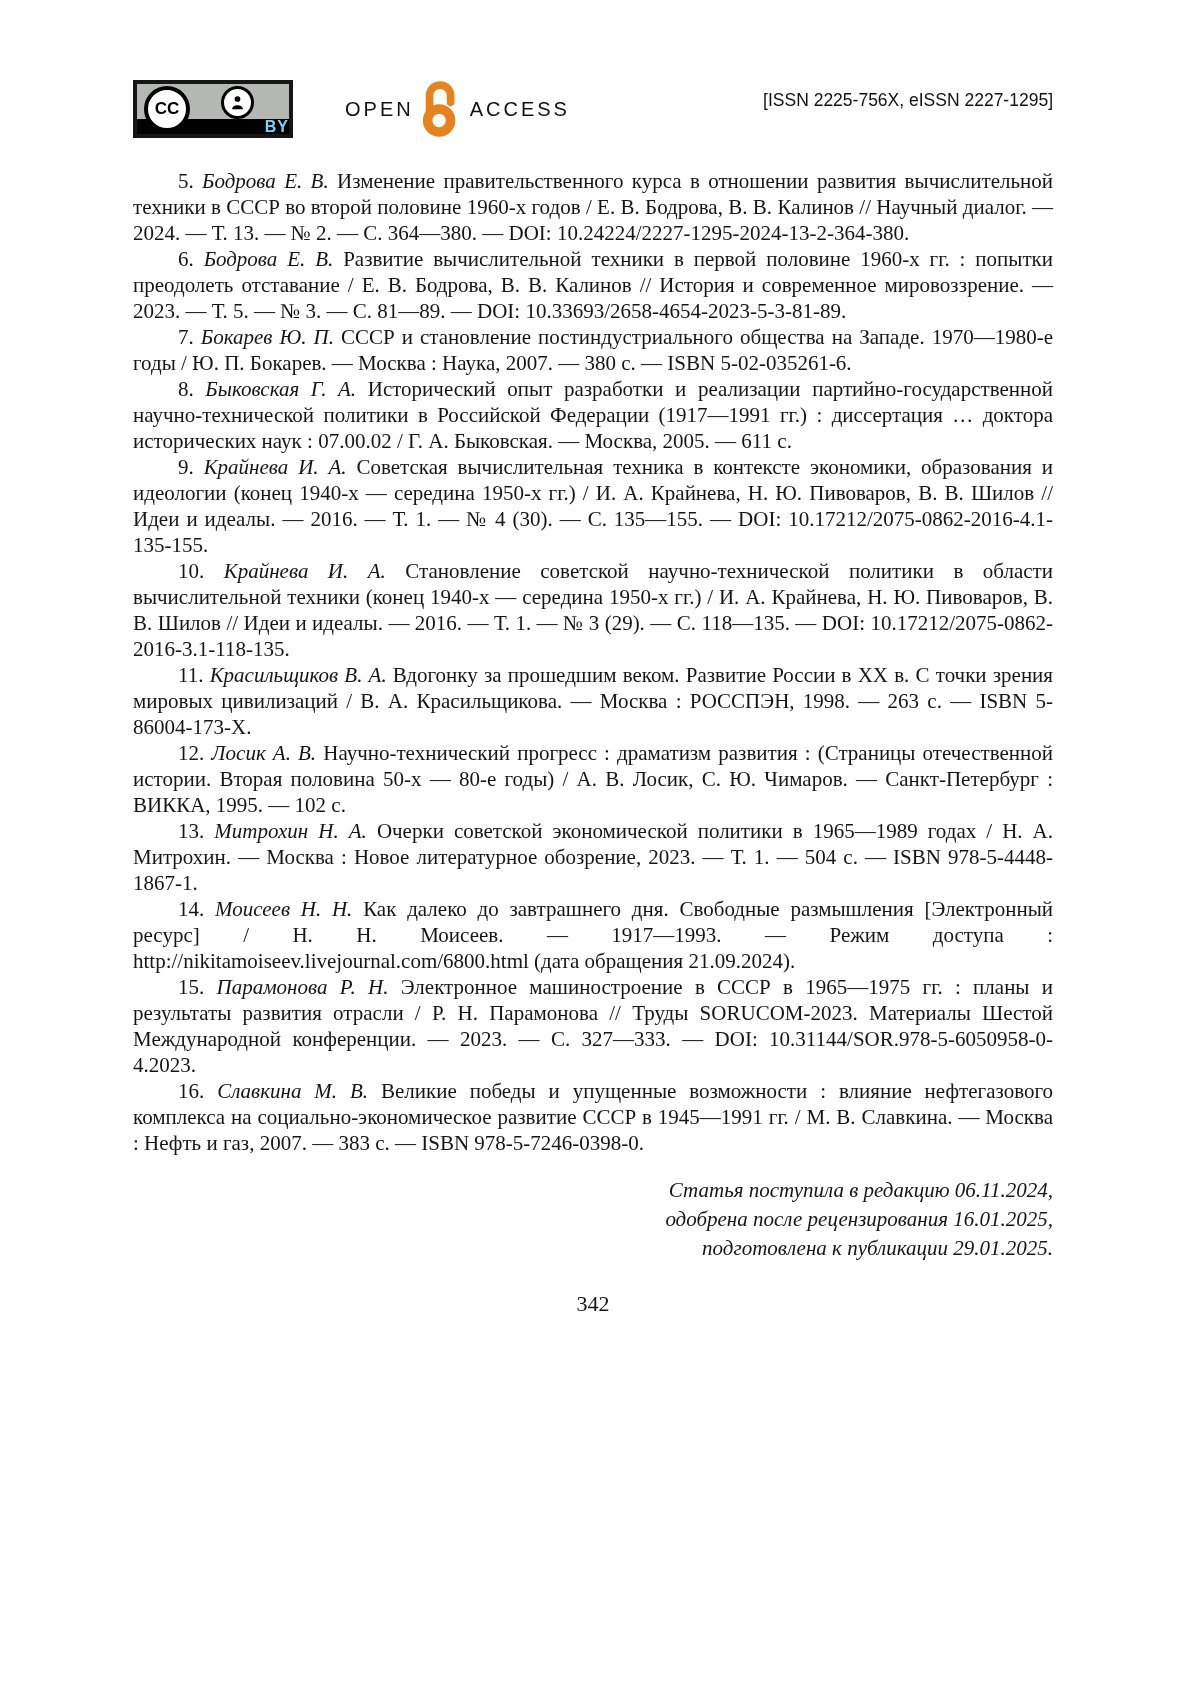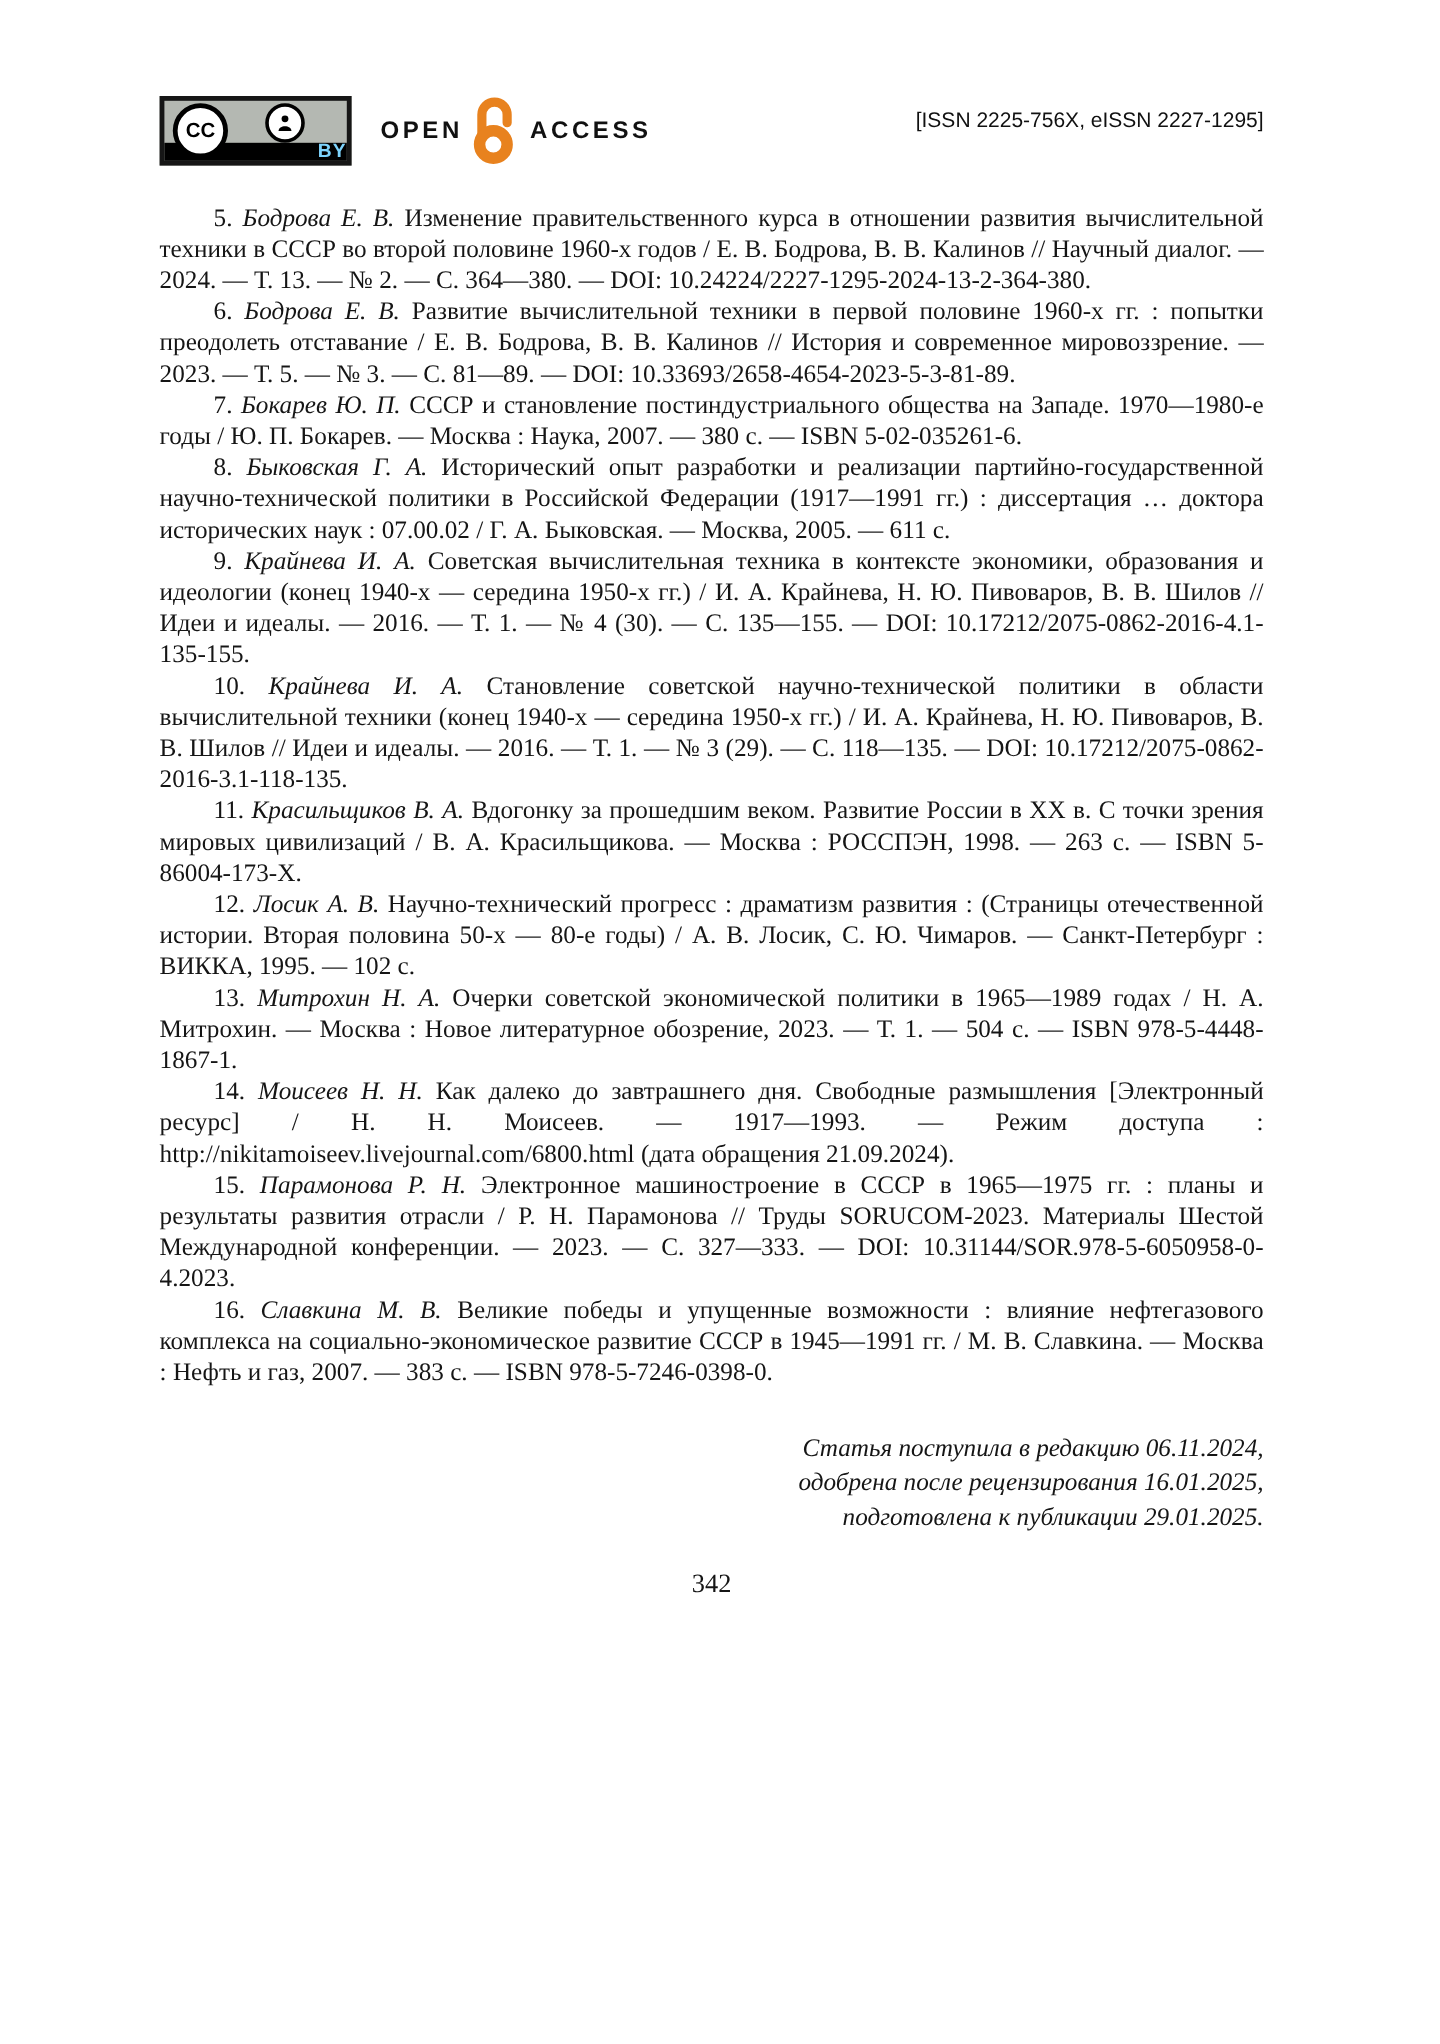--- a/index.html
+++ b/index.html
@@ -12,20 +12,21 @@
     font-family:"Liberation Serif", serif;
     overflow:hidden;
   }
   
   .header{
     margin-left:133px;
     padding-top:80px;
     width:920px;
     display:flex;
     align-items:flex-start;
+    gap:28px;
   }
   .cc-badge{
     position:relative;
     width:152px;
     height:50px;
     background:#b4b8b2;
     border:4px solid #161616;
     flex:0 0 auto;
   }
   .cc-band{
@@ -51,21 +52,21 @@
   .person-circle svg{display:block;fill:#000;}
   .oa-logo{
     margin-left:24px;
     height:58px;
     display:flex;
     align-items:center;
     flex:0 0 auto;
   }
   .oa-word{
     font-family:"Liberation Sans",sans-serif;
-    font-weight:bold;
+    font-weight:normal;
     font-size:20px;
     letter-spacing:3px;
     color:#111;
   }
   .padlock{margin:0 6px;display:block;}
   .journal-info{
     margin-left:auto;
     text-align:right;
     font-family:"Liberation Sans",sans-serif;
     font-size:17.5px;
@@ -82,21 +83,21 @@
     line-height:26px;
     text-align:justify;
   }
   .ref{
     margin:0;
     text-indent:45px;
   }
   .ref-authors{font-style:italic;}
   
   .submission{
-    margin:36px 0 0 133px;
+    margin:20px 0 0 133px;
     width:920px;
     text-align:right;
     font-style:italic;
     font-size:21px;
     line-height:29px;
   }
   .page-number{
     margin:28px 0 0 133px;
     width:920px;
     text-align:center;

